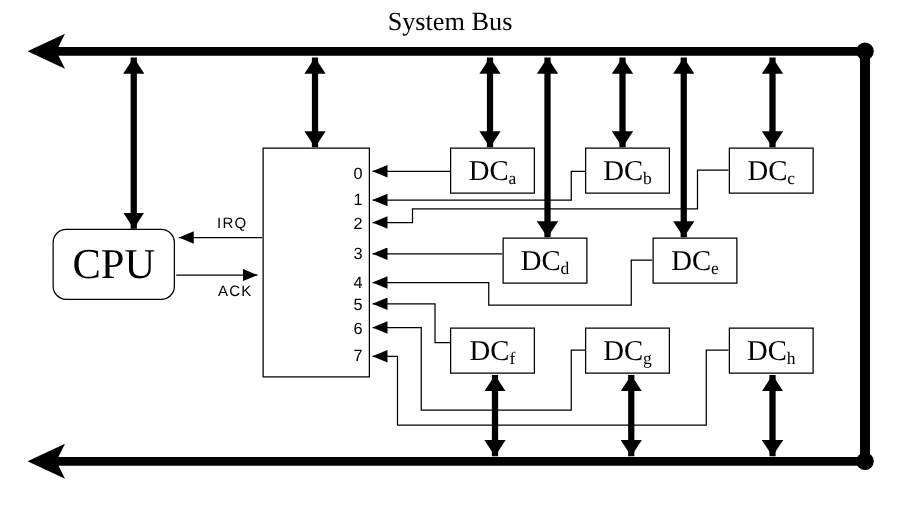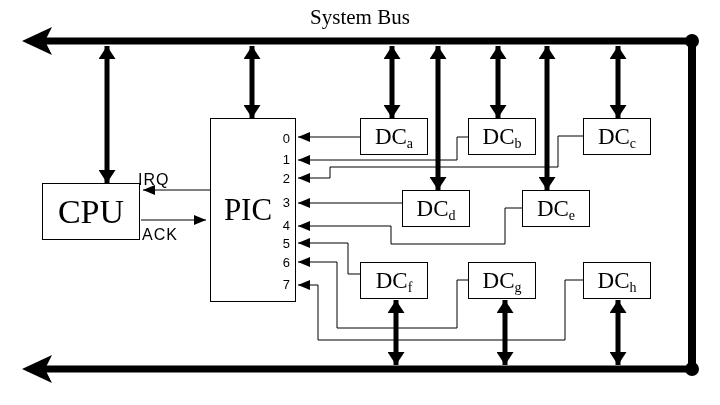--- a/index.html
+++ b/index.html
@@ -5,34 +5,34 @@
   :root { --ink: #000000; --bg: #ffffff; }
   * { margin: 0; padding: 0; box-sizing: border-box; }
   html, body { width: 720px; height: 405px; background: var(--bg); overflow: hidden; }
   #diagram { position: relative; width: 720px; height: 405px; background: var(--bg);
              font-family: "Liberation Serif", serif; color: var(--ink); }
   #wires { position: absolute; left: 0; top: 0; width: 720px; height: 405px; }
   .title { position: absolute; left: 0; top: 5px; width: 720px; text-align: center;
            font-size: 21px; color: var(--ink); }
   .box { position: absolute; border: 1px solid var(--ink); background: var(--bg);
          display: flex; align-items: center; justify-content: center; }
-  .cpu-box { left: 42px; top: 183px; width: 98px; height: 57px; font-size: 34px; }
+  .cpu-box { left: 42px; top: 183px; width: 98px; height: 57px; font-size: 34px; border-radius: 11px; }
   .pic-box { left: 210px; top: 118px; width: 86px; height: 184px; }
   .pic-label { font-size: 31px; margin-right: 10px; }
   .pin { position: absolute; right: 5px; height: 14px; line-height: 14px;
          font-family: "Liberation Sans", sans-serif; font-size: 13px; text-align: right; }
   .pin0 { top: 13px; } .pin1 { top: 34px; } .pin2 { top: 53px; } .pin3 { top: 77px; }
   .pin4 { top: 100px; } .pin5 { top: 118px; } .pin6 { top: 137px; } .pin7 { top: 159px; }
   .dc-box { width: 68px; height: 37px; font-size: 23px; justify-content: center; }
   .dc-sub { font-size: 14px; align-self: flex-end; margin-bottom: 3px; line-height: 1; }
   .dc-a { left: 360px; top: 118px; } .dc-b { left: 468px; top: 118px; } .dc-c { left: 583px; top: 118px; }
   .dc-d { left: 402px; top: 190px; } .dc-e { left: 522px; top: 190px; }
   .dc-f { left: 360px; top: 262px; } .dc-g { left: 468px; top: 262px; } .dc-h { left: 583px; top: 262px; }
-  .sig { position: absolute; font-family: "Liberation Sans", sans-serif; font-size: 16px;
-         width: 60px; text-align: left; letter-spacing: 1px; }
+  .sig { position: absolute; font-family: "Liberation Sans", sans-serif; font-size: 12px;
+         width: 60px; text-align: right; letter-spacing: 1px; }
   .sig-irq { left: 138px; top: 171px; }
   .sig-ack { left: 142px; top: 226px; }
 </style>
 </head>
 <body>
 
 <div id="diagram">
 
   <svg id="wires" width="720" height="405" viewBox="0 0 720 405" stroke="#000" fill="none">
     <defs>
@@ -82,21 +82,20 @@
     <line x1="141" y1="220" x2="206" y2="220" stroke-width="1" marker-end="url(#head-right)"></line>
   </svg>
 
   <div class="title">System Bus</div>
 
   <div class="box cpu-box">
     <span>CPU</span>
   </div>
 
   <div class="box pic-box">
-    <span class="pic-label">PIC</span>
     <span class="pin pin0">0</span>
     <span class="pin pin1">1</span>
     <span class="pin pin2">2</span>
     <span class="pin pin3">3</span>
     <span class="pin pin4">4</span>
     <span class="pin pin5">5</span>
     <span class="pin pin6">6</span>
     <span class="pin pin7">7</span>
   </div>
 

